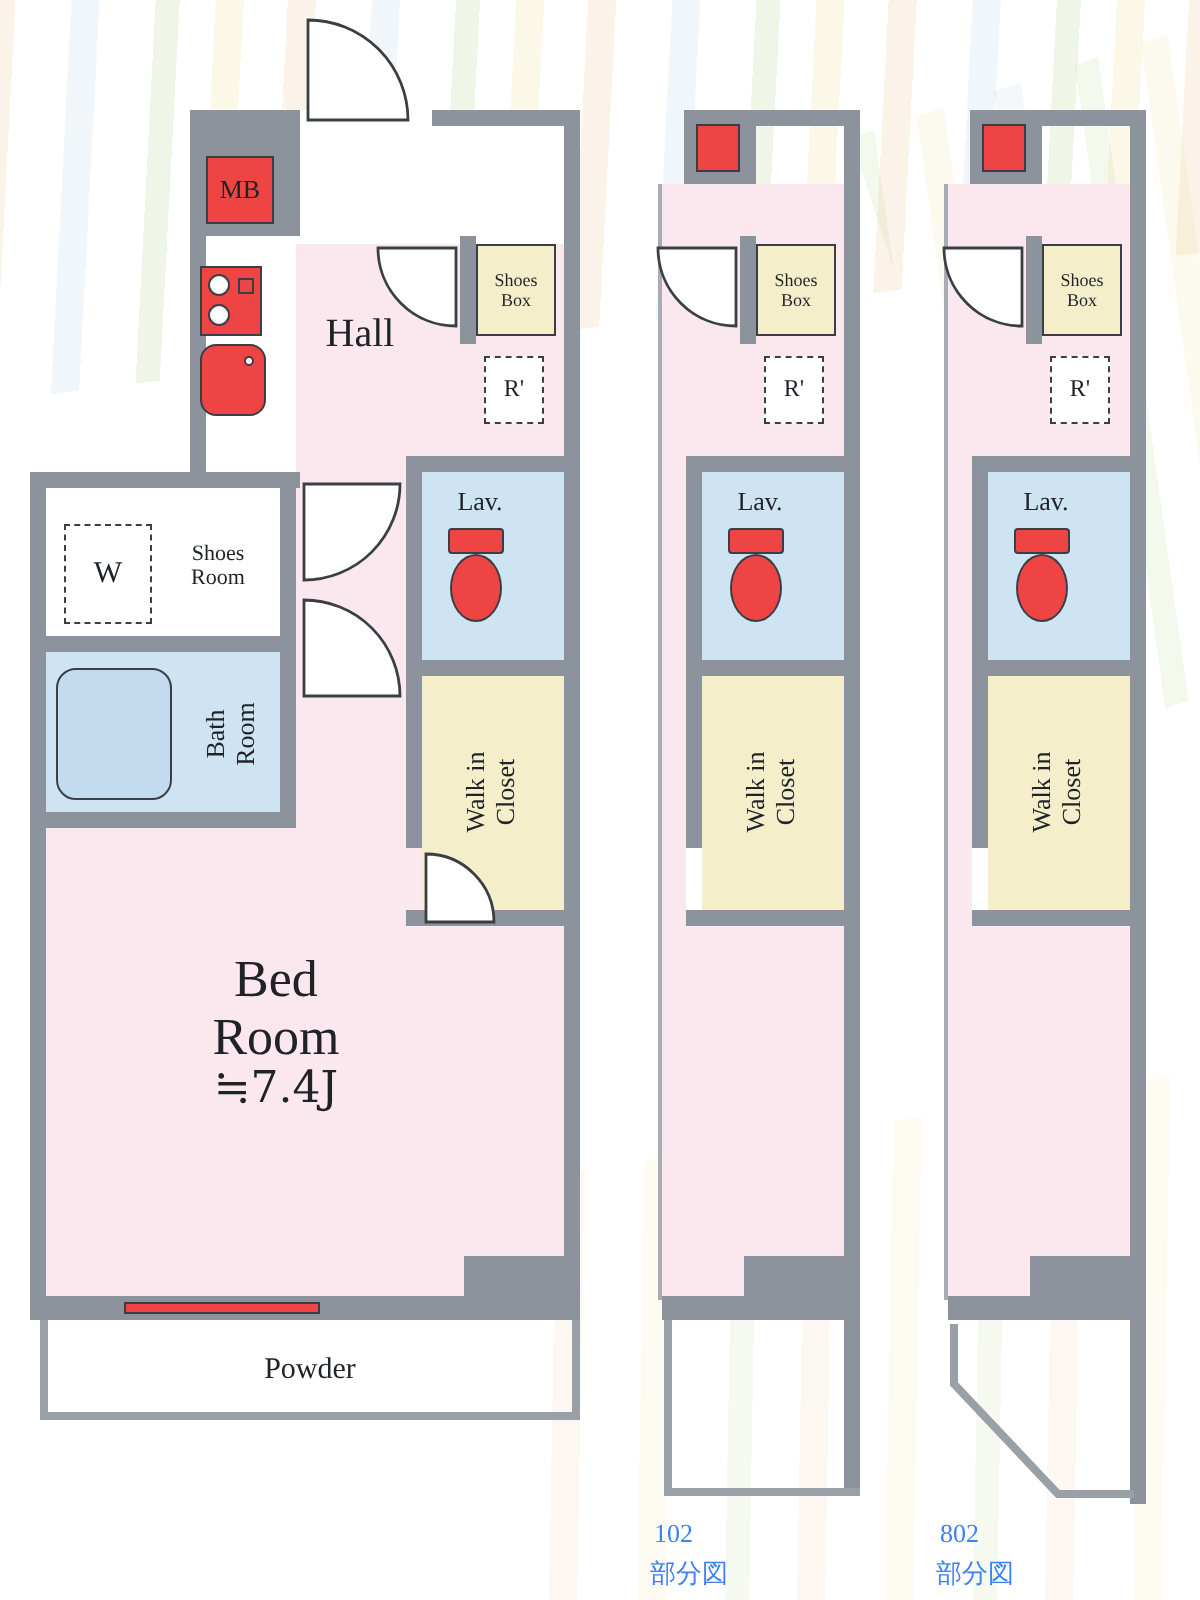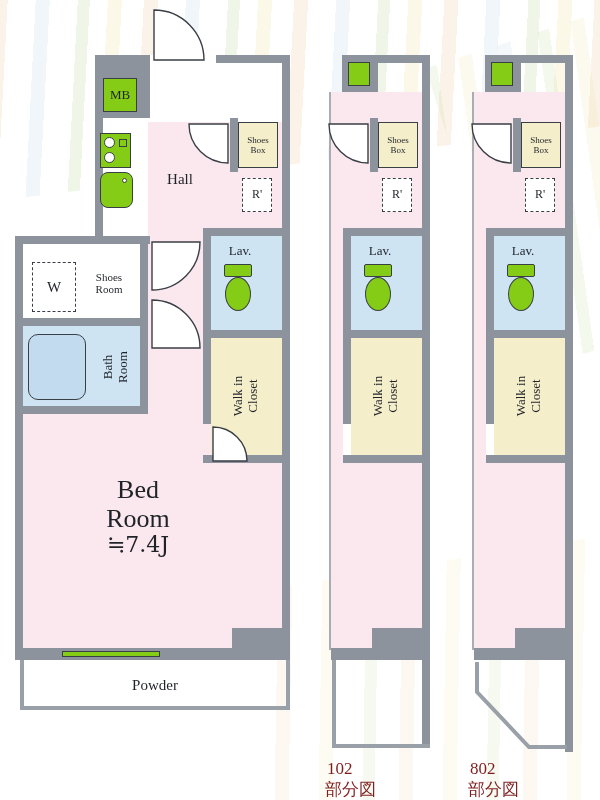--- a/index.html
+++ b/index.html
@@ -8,28 +8,28 @@
           font-family:"Liberation Serif","DejaVu Serif",serif;color:var(--text,#1f2328)}
   .layer{position:absolute;inset:0}
   .stripes{position:absolute;pointer-events:none}
   .w{position:absolute;background:var(--wall,#8d939d)}
   .wb{position:absolute;background:var(--wall_light,#9aa0a8)}
   .rm{position:absolute}
   .pink{background:var(--room_pink,#fbe7ee)}
   .blue{background:var(--room_blue,#cfe4f3)}
   .cream{background:var(--room_cream,#f5eecb)}
   .white{background:#fff}
-  .box{position:absolute;background:#84cc16;border:1.5px solid var(--line,#3a3f46)}
+  .box{position:absolute;background:#ef4444;border:1.5px solid var(--line,#3a3f46)}
   .dash{position:absolute;background:#fff;border:1.4px dashed var(--line,#3a3f46)}
   .lbl{position:absolute;display:flex;align-items:center;justify-content:center;
        text-align:center;line-height:1.12}
   .col{flex-direction:column}
   .rot{transform:rotate(-90deg)}
   .burner{position:absolute;border:1.2px solid var(--line,#3a3f46);border-radius:50%;background:#fff}
-  .cap{position:absolute;font-size:17px;color:#7f1d1d;white-space:nowrap}
+  .cap{position:absolute;font-size:13px;color:#3b82f6;white-space:nowrap}
   svg{position:absolute;left:0;top:0;pointer-events:none}
   .wm{position:absolute;font-size:70px;letter-spacing:28px;color:#878c92;opacity:.22;
       font-weight:bold;white-space:nowrap}
 </style>
 </head>
 <body>
 
 <div id="canvas">
 
   <div class="stripes" style="left:-60px;top:-70px;width:760px;height:230px;opacity:.55;transform:rotate(-7deg);
@@ -87,21 +87,21 @@
     <div class="lbl cream" style="left:238px;top:122px;width:40px;height:46px;border:1px solid var(--line);font-size:9px;flex-direction:column">
       <span>Shoes</span>
       <span>Box</span>
     </div>
     <div class="dash lbl" style="left:242px;top:178px;width:30px;height:34px;font-size:12px">R'</div>
     <div class="dash lbl" style="left:32px;top:262px;width:44px;height:50px;font-size:15px">W</div>
     <div class="box" style="left:224px;top:264px;width:28px;height:13px;border-radius:2px"></div>
     <div class="box" style="left:225px;top:277px;width:26px;height:34px;border-radius:50%"></div>
     <div class="box" style="left:28px;top:334px;width:58px;height:66px;border-radius:10px;background:var(--tub,#c2dbee)"></div>
 
-    <div class="lbl" style="left:155px;top:168px;width:50px;height:22px;font-size:15px">Hall</div>
+    <div class="lbl" style="left:155px;top:156px;width:50px;height:22px;font-size:20px">Hall</div>
     <div class="lbl col" style="left:76px;top:266px;width:66px;height:34px;font-size:11px">
       <span>Shoes</span>
       <span>Room</span>
     </div>
     <div class="lbl" style="left:218px;top:244px;width:44px;height:14px;font-size:13px">Lav.</div>
     <div class="lbl col rot" style="left:76px;top:347px;width:80px;height:40px;font-size:13px">
       <span>Bath</span>
       <span>Room</span>
     </div>
     <div class="lbl col rot" style="left:191px;top:378px;width:110px;height:36px;font-size:13px">

